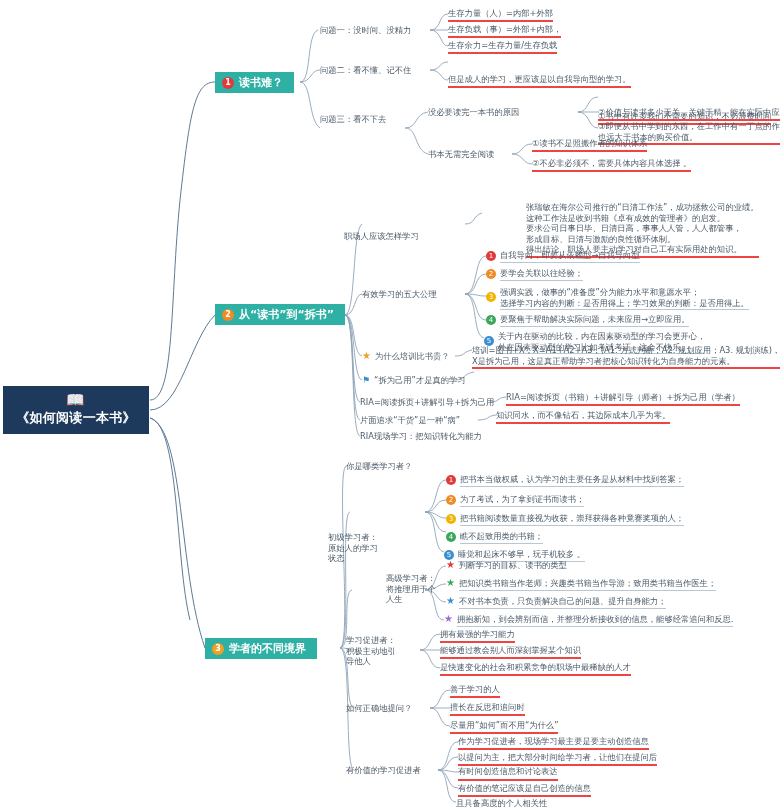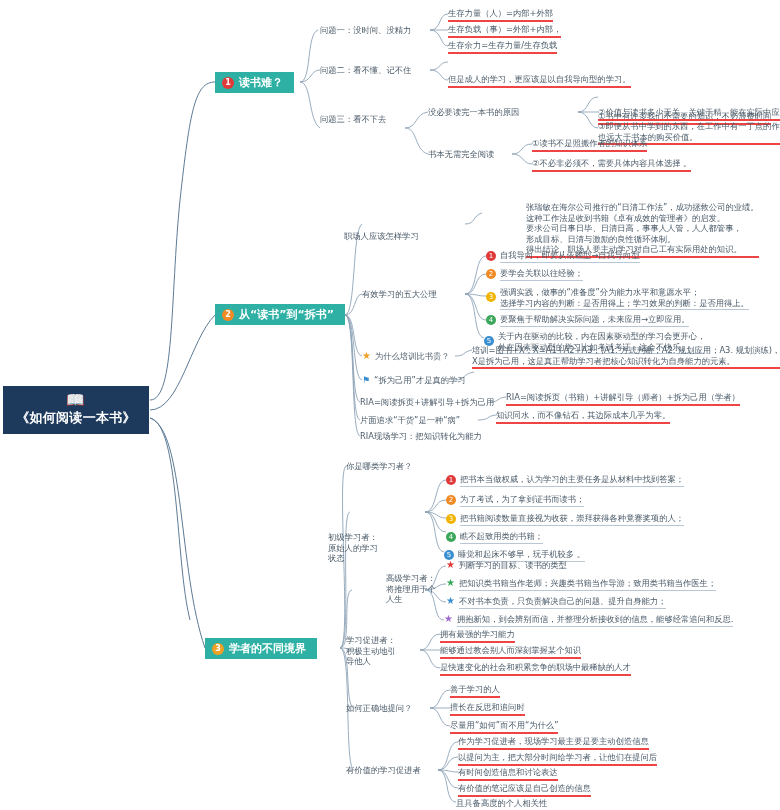--- a/index.html
+++ b/index.html
@@ -320,17 +320,17 @@
   <div class="topic u" style="left:440px; top:662px;">是快速变化的社会和积累竞争的职场中最稀缺的人才</div>
 
   <div class="topic" style="left:346px; top:703px;">如何正确地提问？</div>
   <div class="topic u" style="left:450px; top:684px;">善于学习的人</div>
   <div class="topic u" style="left:450px; top:702px;">擅长在反思和追问时</div>
   <div class="topic u" style="left:450px; top:720px;">尽量用“如何”而不用“为什么”</div>
 
   <div class="topic" style="left:346px; top:765px;">有价值的学习促进者</div>
   <div class="topic u" style="left:458px; top:736px;">作为学习促进者，现场学习最主要是要主动创造信息</div>
   <div class="topic u" style="left:458px; top:752px;">以提问为主，把大部分时间给学习者，让他们在提问后</div>
-  <div class="topic u" style="left:458px; top:767px;">有时间创造信息和讨论表达</div>
+  <div class="topic u" style="left:458px; top:767px;font-family:Liberation Mono, monospace;">有时间创造信息和讨论表达</div>
   <div class="topic u" style="left:458px; top:783px;">有价值的笔记应该是自己创造的信息</div>
   <div class="topic u" style="left:456px; top:798px;">且具备高度的个人相关性</div>
 
 </div>
 
 </body></html>

